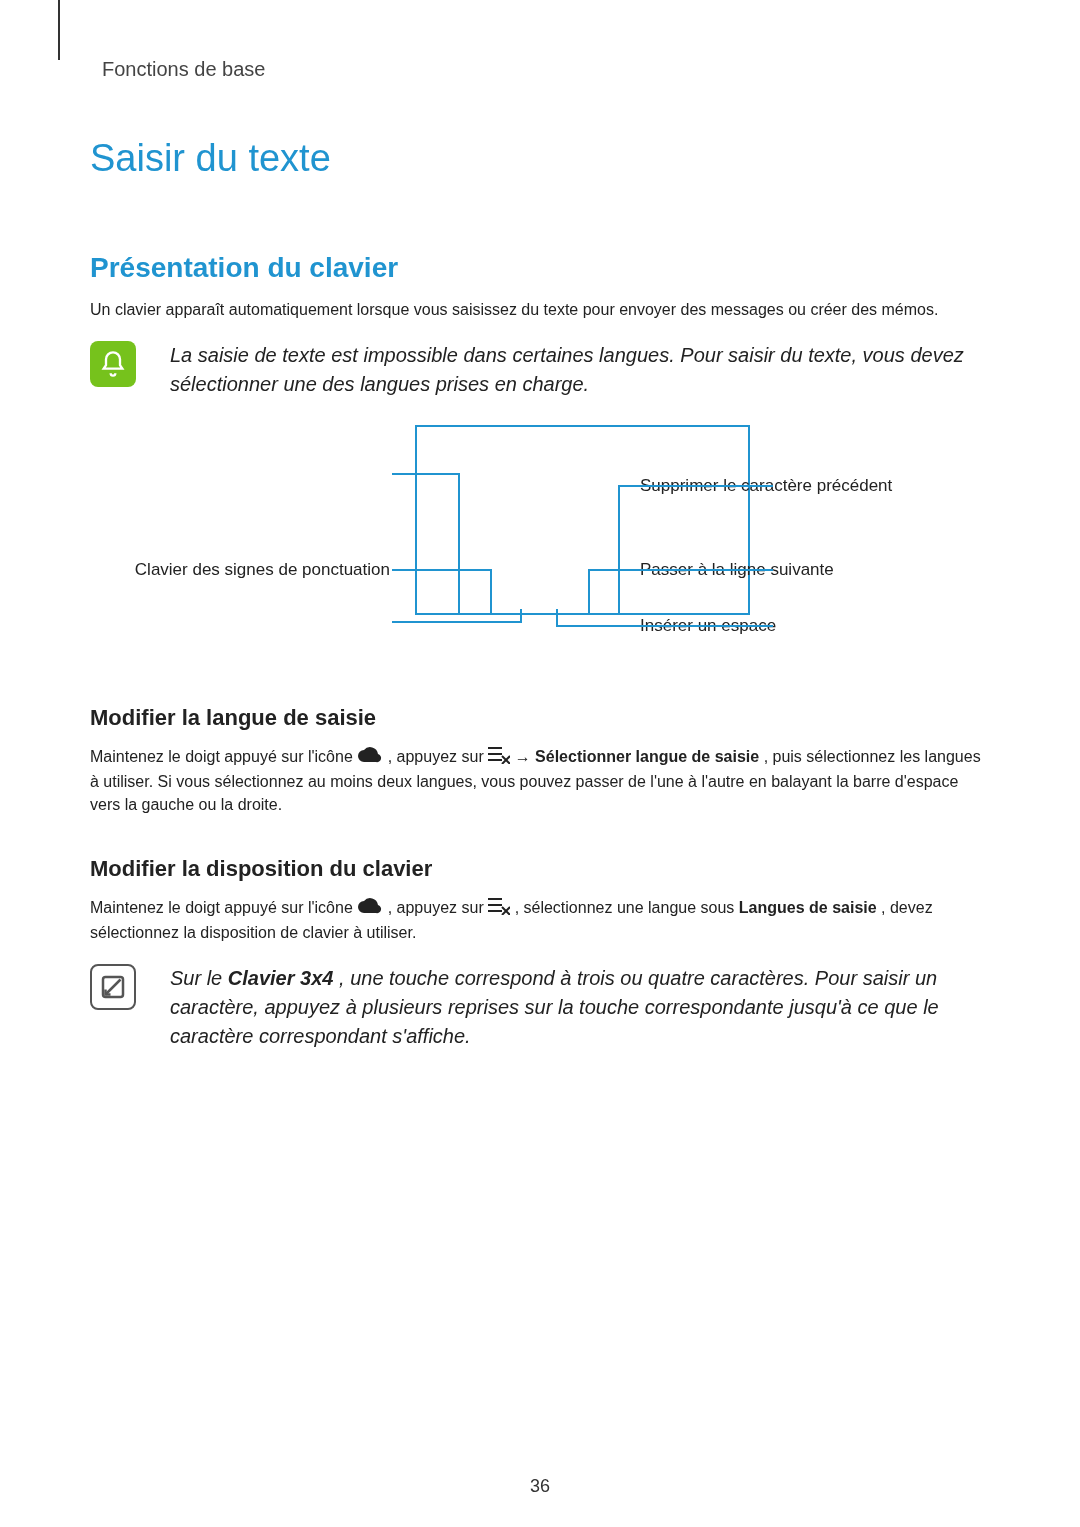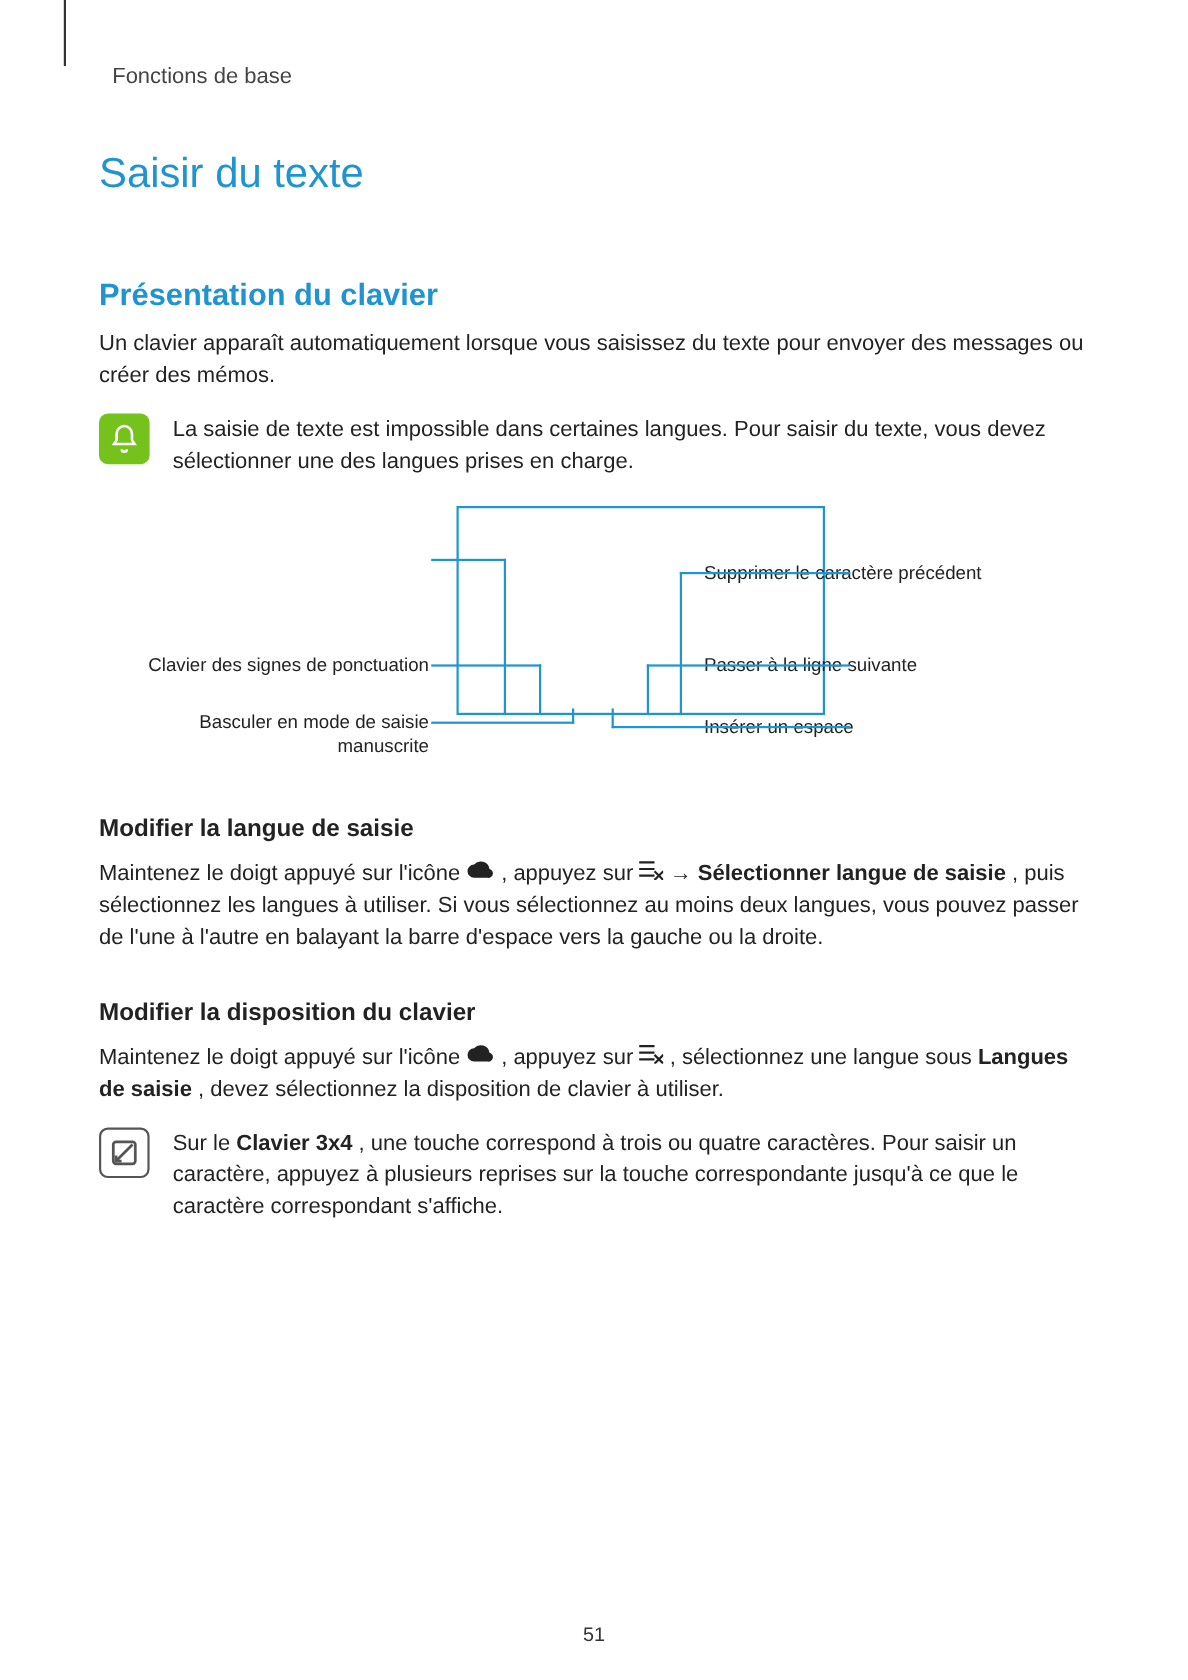--- a/index.html
+++ b/index.html
@@ -32,30 +32,31 @@
     font-weight: 400;
     margin-top: 56px;
   }
   h2 {
     color: #2094d0;
     font-size: 28px;
     font-weight: 700;
     margin-top: 72px;
   }
   p.body {
-    font-size: 20px;
+    font-size: 16px;
     line-height: 1.45;
     margin-top: 14px;
     color: #222;
   }
   .note-block {
     display: flex;
-    gap: 21px;
+    gap: 34px;
     margin-top: 20px;
     align-items: flex-start;
+    font-style: italic;
   }
   .note-icon {
     width: 46px;
     height: 46px;
     border-radius: 8px;
     background: #76c21c;
     display: flex;
     align-items: center;
     justify-content: center;
     flex: 0 0 46px;
@@ -143,21 +144,20 @@
 <div class="diagram">
   <div class="kbd-rect"></div>
 
   <div class="leader" style="left:302px; top:48px; width:68px; height:2px;"></div>
   <div class="leader" style="left:368px; top:48px; width:2px; height:142px;"></div>
 
   <div class="lbl" style="left:40px; top:134px;">Clavier des signes de ponctuation</div>
   <div class="leader" style="left:302px; top:144px; width:100px; height:2px;"></div>
   <div class="leader" style="left:400px; top:144px; width:2px; height:46px;"></div>
 
-  <div class="lbl" style="left:40px; top:186px;">Basculer en mode de saisie manuscrite</div>
   <div class="leader" style="left:302px; top:196px; width:130px; height:2px;"></div>
   <div class="leader" style="left:430px; top:184px; width:2px; height:14px;"></div>
 
   <div class="lbl right" style="top:50px;">Supprimer le caractère précédent</div>
   <div class="leader" style="left:528px; top:60px; width:155px; height:2px;"></div>
   <div class="leader" style="left:528px; top:60px; width:2px; height:130px;"></div>
 
   <div class="lbl right" style="top:134px;">Passer à la ligne suivante</div>
   <div class="leader" style="left:498px; top:144px; width:185px; height:2px;"></div>
   <div class="leader" style="left:498px; top:144px; width:2px; height:46px;"></div>
@@ -219,13 +219,13 @@
       <path d="M6 14 L6 18 L10 18"></path>
     </svg>
   </div>
   <div class="note-text">
     <span>Sur le </span>
     <strong>Clavier 3x4</strong>
     <span>, une touche correspond à trois ou quatre caractères. Pour saisir un caractère, appuyez à plusieurs reprises sur la touche correspondante jusqu'à ce que le caractère correspondant s'affiche.</span>
   </div>
 </div>
 
-<div class="page-num">51</div>
+<div class="page-num">36</div>
 
 </body></html>

